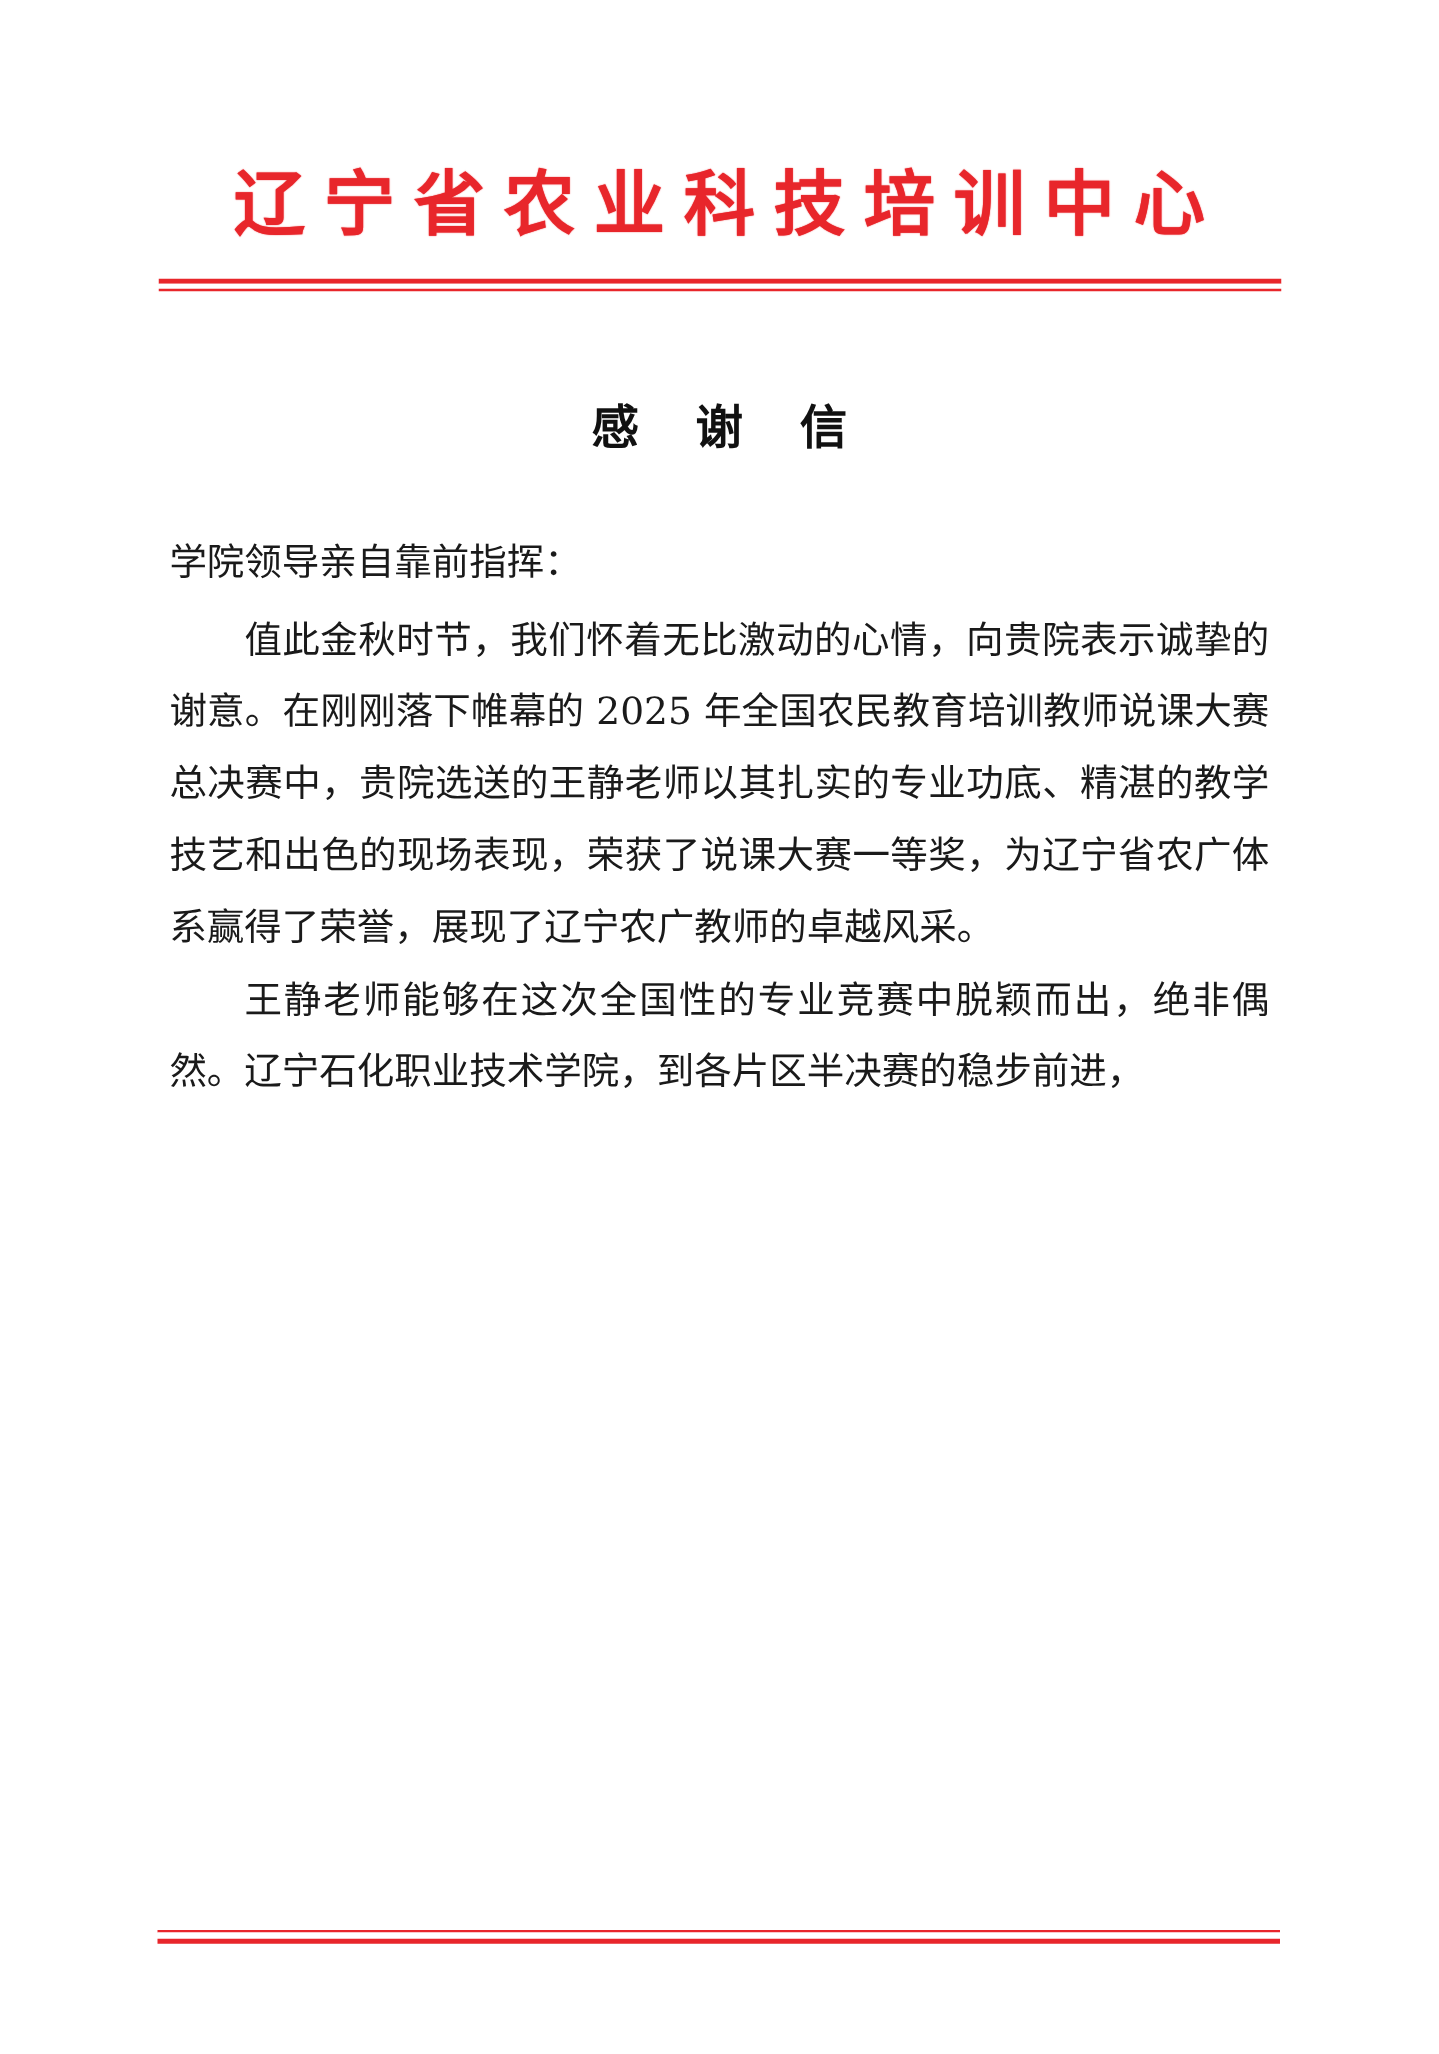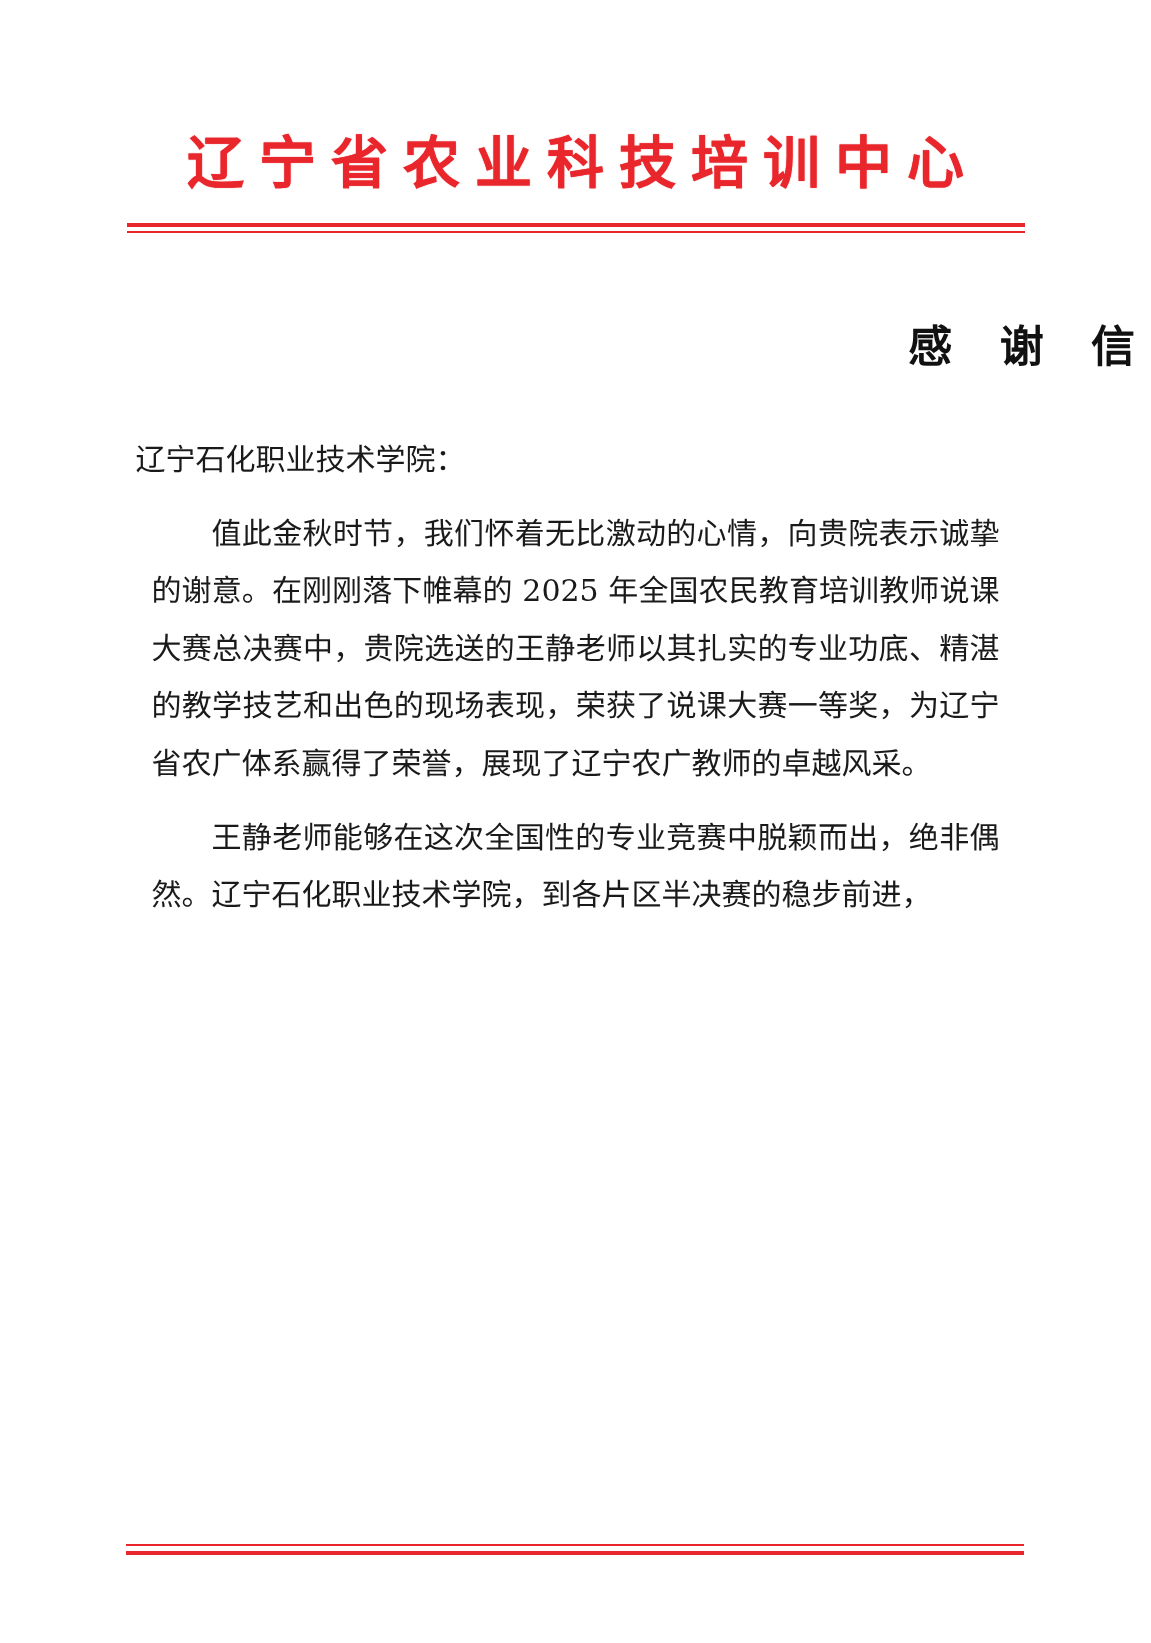--- a/index.html
+++ b/index.html
@@ -25,21 +25,21 @@
     box-sizing: border-box;
   }
 
   
   .letterhead {
     padding-top: 128px;
     text-align: center;
   }
   .letterhead-line {
     color: #e8262b;
-    font-family: Liberation Serif, serif;
+    font-family: Liberation Sans, sans-serif;
     font-weight: bold;
     font-size: 57px;
     line-height: 1.28;
     letter-spacing: 15px;
     text-indent: 15px;
     white-space: nowrap;
     
     text-shadow: 0 0 1px #e8262b;
   }
 
@@ -56,44 +56,44 @@
     background: #ffffff;
   }
   .rule-thin {
     height: 2px;
     background: #e8262b;
   }
 
   
   .doc-title {
     margin-top: 78px;
-    text-align: right;
+    text-align: center;
     font-family: "DejaVu Serif", "Liberation Serif", serif;
     font-weight: bold;
-    font-size: 44px;
+    font-size: 38px;
     letter-spacing: 16px;
     text-indent: 16px;
     color: #111111;
   }
 
   
   .body-block {
     margin: 56px auto 0 auto;
     width: 880px;
     font-size: 30px;
     line-height: 1.92;
     color: #1a1a1a;
     text-align: justify;
     text-justify: inter-ideograph;
   }
   .salutation {
     margin: 0 0 4px 0;
   }
   .para {
-    margin: 16px;
+    margin: 0;
     text-indent: 2em;
   }
 
   
   .footer-rules {
     position: absolute;
     left: 126px;
     bottom: 88px;
     width: 898px;
   }
@@ -121,21 +121,21 @@
 
   <div class="rule-wrap">
     <div class="rule-thick"></div>
     <div class="rule-gap"></div>
     <div class="rule-thin"></div>
   </div>
 
   <div class="doc-title">感 谢 信</div>
 
   <div class="body-block">
-    <p class="salutation">辽宁石化职业技术学院：</p>
+    <p class="salutation">学院领导亲自靠前指挥：</p>
     <p class="para">值此金秋时节，我们怀着无比激动的心情，向贵院表示诚挚的谢意。在刚刚落下帷幕的 2025 年全国农民教育培训教师说课大赛总决赛中，贵院选送的王静老师以其扎实的专业功底、精湛的教学技艺和出色的现场表现，荣获了说课大赛一等奖，为辽宁省农广体系赢得了荣誉，展现了辽宁农广教师的卓越风采。</p>
     <p class="para">王静老师能够在这次全国性的专业竞赛中脱颖而出，绝非偶然。辽宁石化职业技术学院，到各片区半决赛的稳步前进，</p>
   </div>
 
   <div class="footer-rules">
     <div class="rule-thin-top"></div>
     <div class="rule-gap"></div>
     <div class="rule-thick-bottom"></div>
   </div>
 

